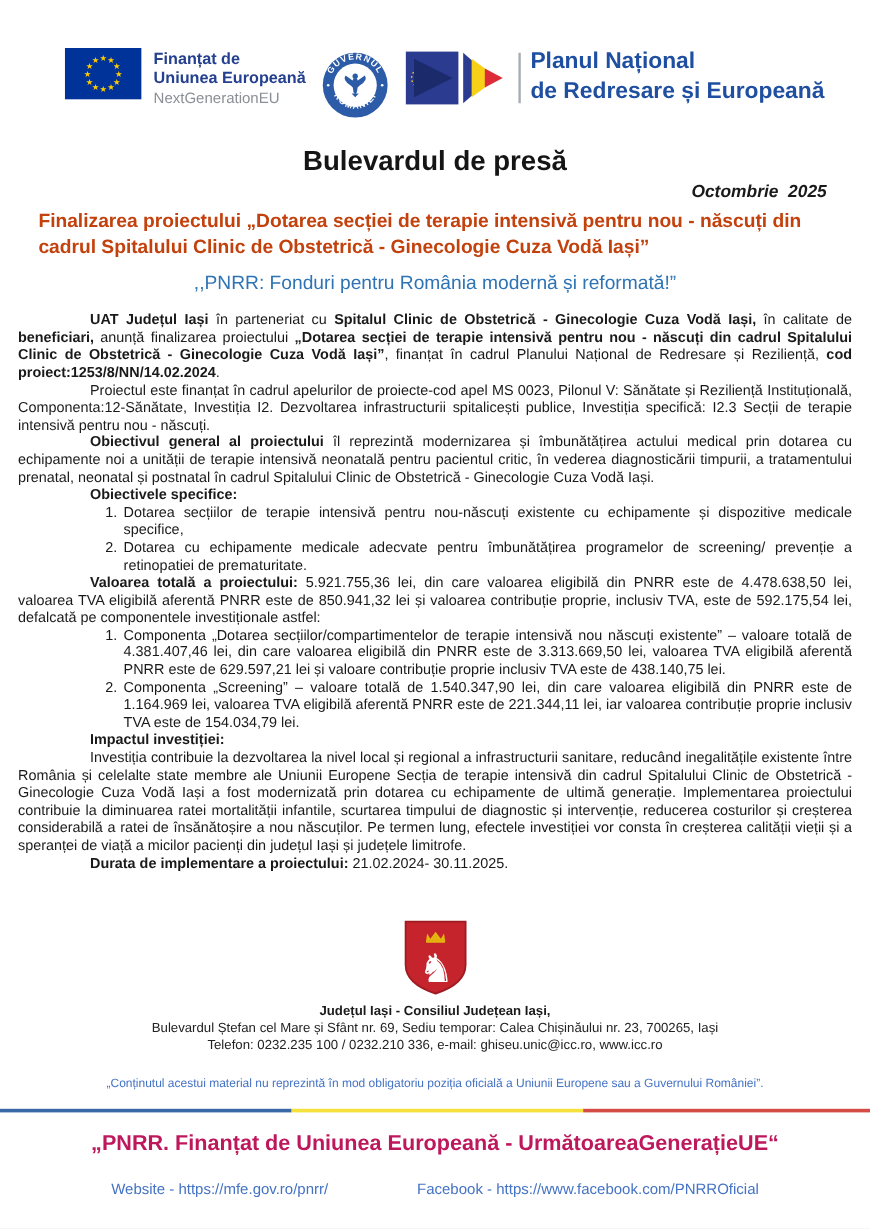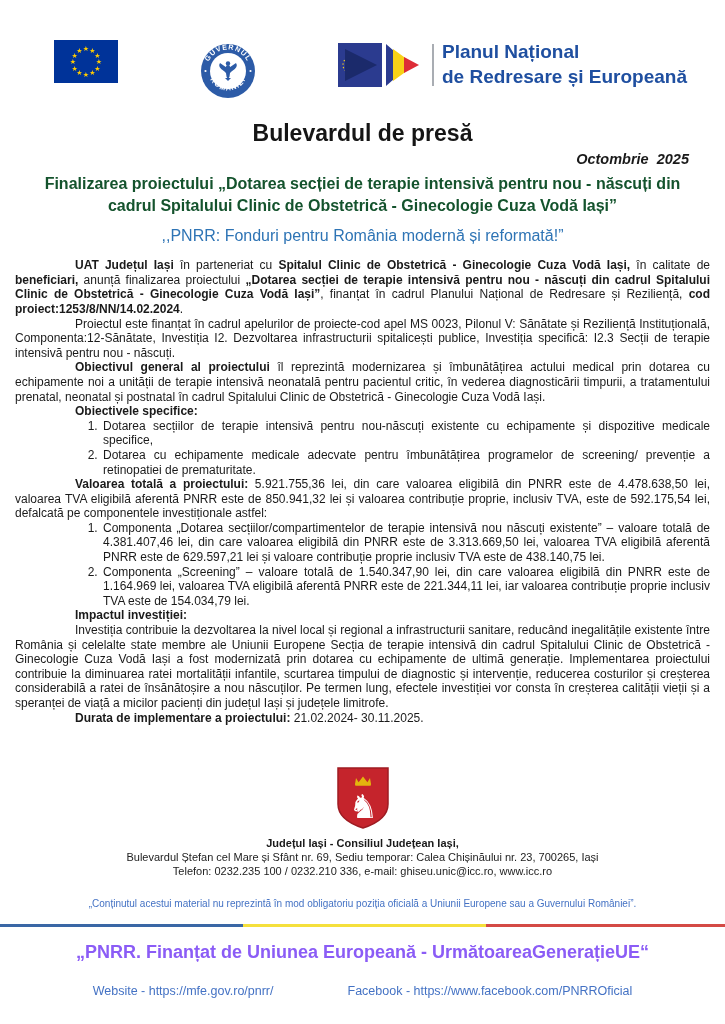--- a/index.html
+++ b/index.html
@@ -24,42 +24,42 @@
   .eu-text { padding-top: 1px; }
   .eu-l1, .eu-l2 { font-size: 13.5px; font-weight: bold; color: #24408E; line-height: 1.2; }
   .eu-l3 { font-size: 12.5px; color: #8a8f96; margin-top: 2px; }
   .gov-seal { margin-top: 2px; }
   .pnrr-logo { display: flex; align-items: center; gap: 8px; }
   .pnrr-divider { width: 2px; height: 42px; background: #a9adb3; }
   .pnrr-text { font-size: 19px; font-weight: bold; color: #1F4FA0; line-height: 1.3; }
   
   .doc-title { text-align: center; font-size: 23px; font-weight: bold; color: #151515; margin-top: 16px; }
   .doc-date { text-align: right; font-size: 14.5px; font-weight: bold; padding-right: 36px; margin-top: 4px; white-space: pre; font-style: italic; }
-  .doc-heading { text-align: center; font-size: 16px; font-weight: bold; line-height: 1.35; padding: 0 32px; margin-top: 6px; color: #14532d; }
+  .doc-heading { font-size: 16px; font-weight: bold; line-height: 1.35; padding: 0 32px; margin-top: 6px; color: #c2410c; }
   .doc-subtitle { text-align: center; font-size: 16px; font-weight: normal; color: #2E74B5; margin-top: 11px; }
   
   .body {
     margin: 13px 15px 0 15px;
     font-size: 12px; line-height: 14.6px;
     text-align: justify;
   }
   .para { text-indent: 60px; }
   .b { font-weight: bold; }
   ol.num-list { margin: 0; padding-left: 86px; }
   ol.num-list li { padding-left: 2px; }
   
   .arms { margin-top: auto; display: flex; justify-content: center; }
   .footer-org { text-align: center; font-size: 11px; font-weight: bold; margin-top: 7px; }
   .footer-address, .footer-phone { text-align: center; font-size: 11px; margin-top: 2px; color: #222; }
   .disclaimer { text-align: center; font-size: 10px; color: #4472C4; margin-top: 21px; }
   .tricolor { display: flex; height: 3px; width: 100%; margin-top: 15px; }
   .tricolor .t-blue { flex: 0 0 33.5%; background: #3A67A5; }
   .tricolor .t-yellow { flex: 0 0 33.5%; background: #F5E03C; }
   .tricolor .t-red { flex: 1; background: #D44A45; }
-  .slogan { text-align: center; font-size: 18px; font-weight: bold; color: #8b5cf6; margin-top: 15px; }
+  .slogan { text-align: center; font-size: 18px; font-weight: bold; color: #be185d; margin-top: 15px; }
   .links { display: flex; justify-content: center; gap: 74px; font-size: 12.5px; color: #4472C4; margin-top: 21px; }
   .links span { cursor: pointer; }
 </style>
 </head>
 <body>
 
 <div class="page">
 
   <header class="logos">
 
@@ -74,20 +74,25 @@
             <text x="43.3" y="30.5">★</text>
             <text x="38.5" y="35.3">★</text>
           <text x="32" y="37">★</text>
             <text x="25.5" y="35.3">★</text>
             <text x="20.7" y="30.5">★</text>
           <text x="19" y="24">★</text>
             <text x="20.7" y="17.5">★</text>
             <text x="25.5" y="12.7">★</text>
         </g>
       </svg>
+      <div class="eu-text">
+        <div class="eu-l1">Finanțat de</div>
+        <div class="eu-l2">Uniunea Europeană</div>
+        <div class="eu-l3">NextGenerationEU</div>
+      </div>
     </div>
 
     <div class="gov-seal">
       <svg width="58" height="58" viewBox="0 0 58 58">
         <circle cx="29" cy="29" r="28" fill="#ffffff"></circle>
         <circle cx="29" cy="29" r="27" fill="#2C5BA7"></circle>
         <circle cx="29" cy="29" r="18" fill="#ffffff"></circle>
         <defs>
           <path id="arcTop" d="M 7.5,29 A 21.5,21.5 0 0 1 50.5,29" fill="none"></path>
           <path id="arcBot" d="M 9.5,29 A 19.5,19.5 0 0 0 48.5,29" fill="none"></path>

